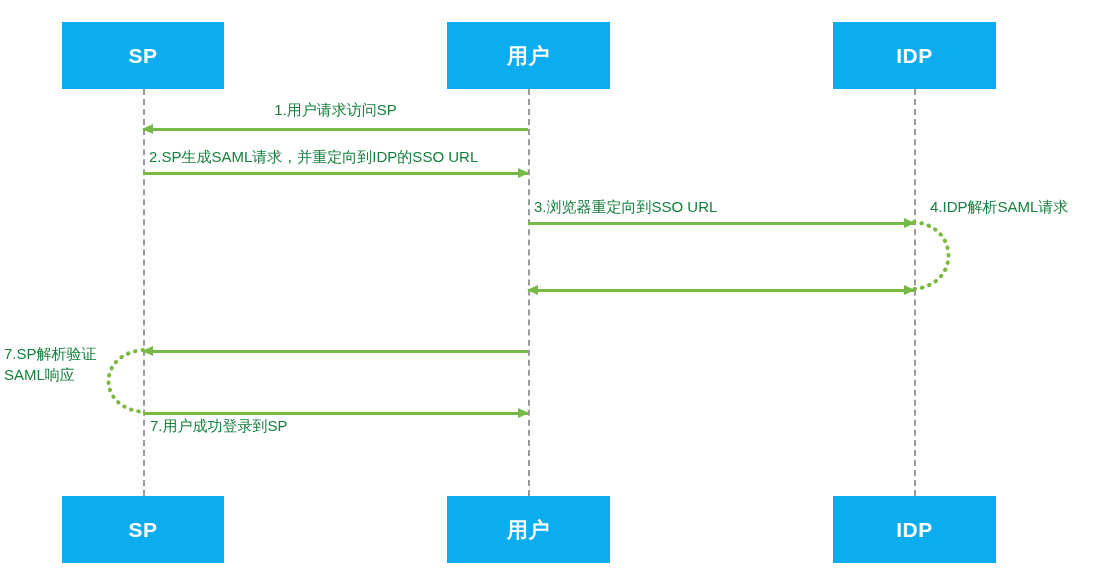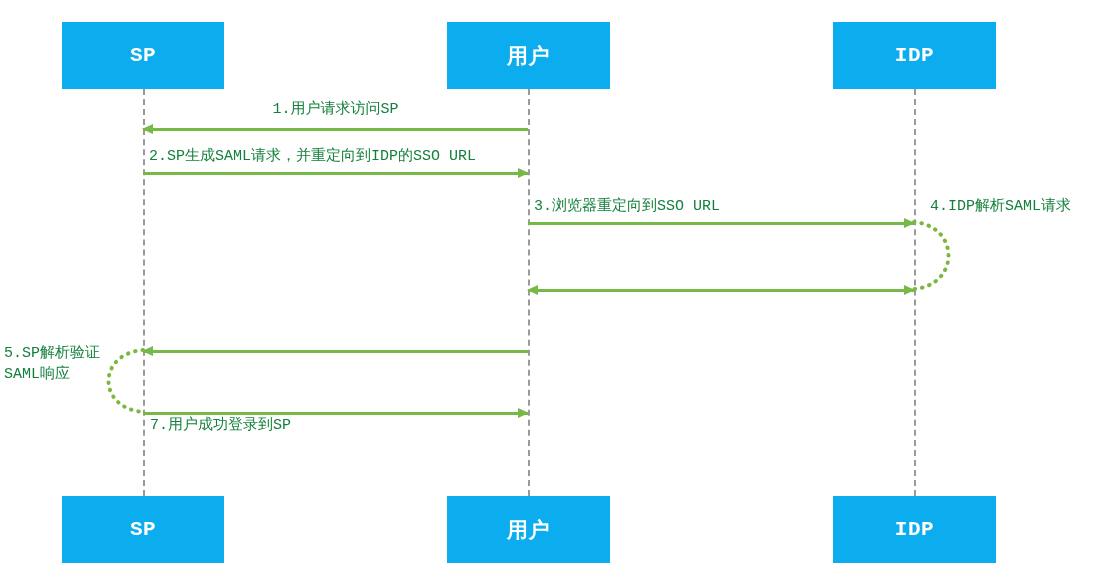--- a/index.html
+++ b/index.html
@@ -5,21 +5,21 @@
   html, body {
     margin: 0;
     padding: 0;
     background: #ffffff;
   }
   #canvas {
     position: relative;
     width: 1097px;
     height: 583px;
     background: #ffffff;
-    font-family: Liberation Mono, monospace;
+    font-family: Liberation Sans, sans-serif;
     overflow: hidden;
     border-radius: 15px;
   }
   
   .actor-box {
     position: absolute;
     background: #0BADEE;
     color: #ffffff;
     display: flex;
     align-items: center;
@@ -118,21 +118,21 @@
 
   <div class="msg" style="left:528px; top:289px; width:386px;">
     <span class="arrowhead left"></span>
     <span class="arrowhead right"></span>
   </div>
 
   <div class="msg" style="left:143px; top:350px; width:385px;">
     <span class="arrowhead left"></span>
   </div>
 
-  <div class="msg-label left" style="left:4px; top:343px; width:100px;">5.SP解析验证
+  <div class="msg-label left" style="left:4px; top:343px; width:100px;">7.SP解析验证
 SAML响应</div>
   <div class="selfloop" style="left:103px; top:350px;">
     <svg width="60" height="66" viewBox="0 0 60 66">
       <path d="M 40 0 C -6 4, -6 58, 40 62" fill="none" stroke="#7CB83F" stroke-width="4" stroke-linecap="round" stroke-dasharray="0.5 7"></path>
     </svg>
   </div>
 
   <div class="msg-label left" style="left:150px; top:386px; width:385px;margin-top:29px;">7.用户成功登录到SP</div>
   <div class="msg" style="left:143px; top:412px; width:385px;">
     <span class="arrowhead right"></span>

